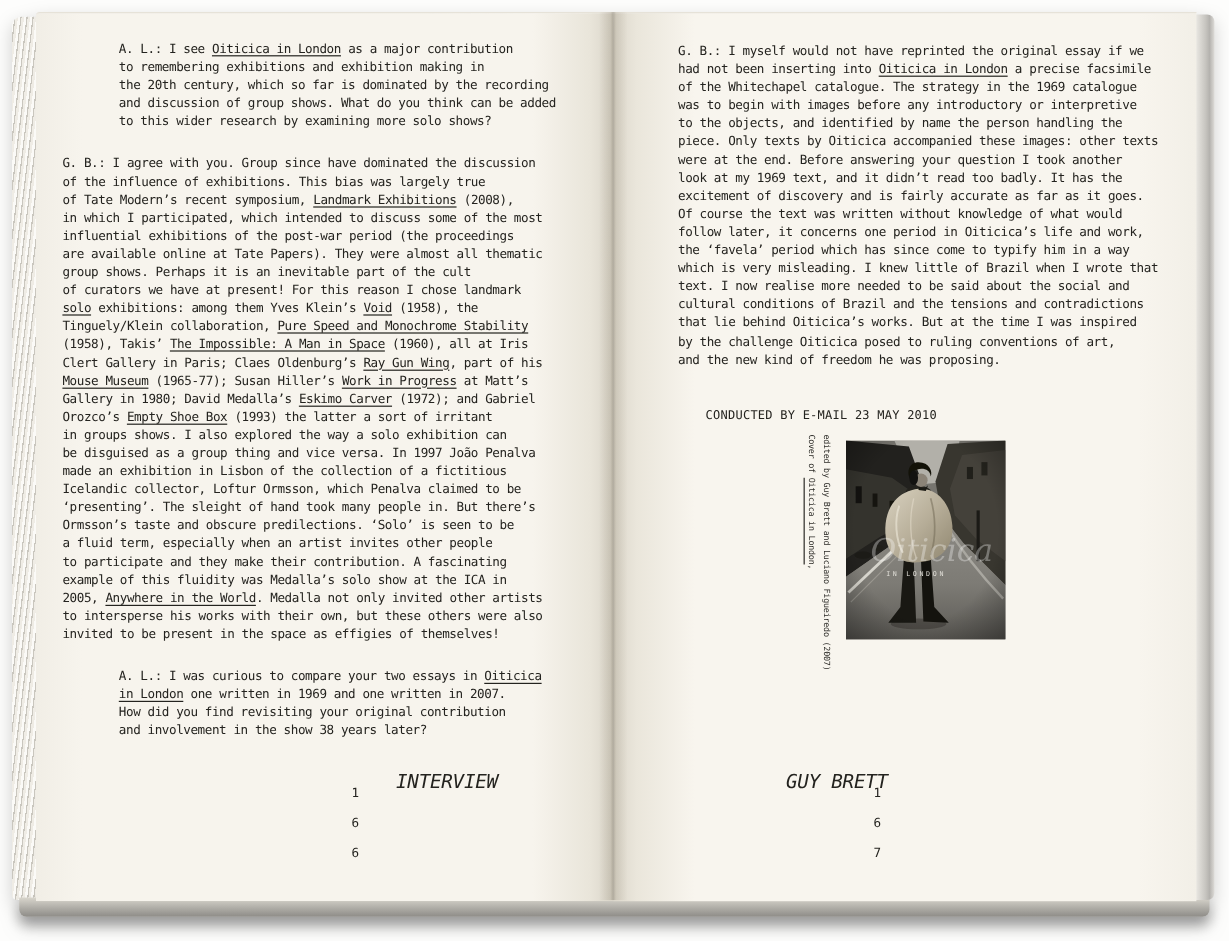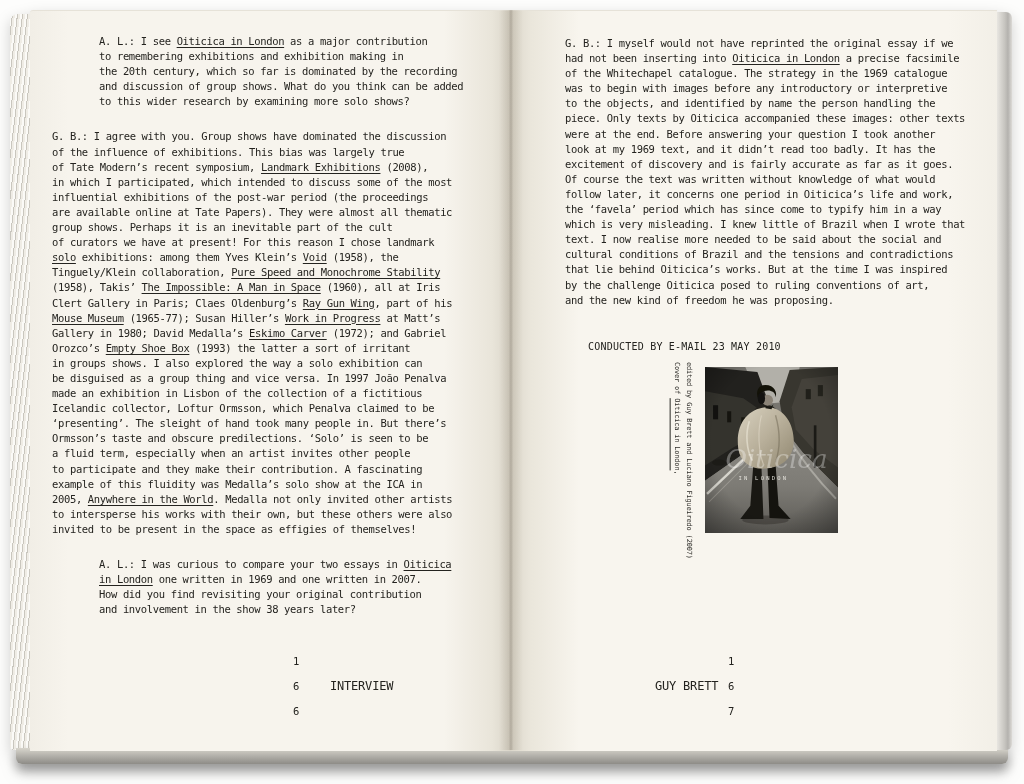--- a/index.html
+++ b/index.html
@@ -38,21 +38,21 @@
   .para.indent{margin-left:47px;}
   .u{text-decoration:underline;text-underline-offset:2px;}
   .text-left{left:42px;top:26px;width:416px;}
   .text-right{left:555px;top:28px;width:424px;}
   .conducted{position:absolute;left:537px;top:333px;font-size:10px;letter-spacing:0.2px;white-space:pre;margin-left:41px;}
   
   .digits{position:absolute;font-size:10.5px;width:14px;}
   .digits div{line-height:25px;height:25px;}
   .digits-left{left:283px;top:641px;}
   .digits-right{left:718px;top:641px;}
-  .footer-label{position:absolute;top:671px;font-size:12px;letter-spacing:-0.2px;white-space:pre;}
+  .footer-label{position:absolute;top:634px;font-size:16px;letter-spacing:-0.2px;white-space:pre;font-style:italic;}
   .label-interview{left:320px;}
   .label-guybrett{left:645px;}
   
   .caption{position:absolute;left:660px;top:354px;height:210px;
     writing-mode:vertical-lr;font-size:7px;letter-spacing:-0.2px;color:#2b2a26;}
   .caption .t-line{line-height:12.5px;white-space:pre;min-height:0;}
   .photo{position:absolute;left:695px;top:359px;width:133px;height:166px;}
   .photo svg{display:block;width:100%;height:100%;}
 </style>
 </head>
@@ -69,21 +69,21 @@
 
   <div class="textcol text-left">
     <div class="para indent">
         <div class="t-line">A. L.: I see <span class="u">Oiticica in London</span> as a major contribution</div>
         <div class="t-line">to remembering exhibitions and exhibition making in</div>
         <div class="t-line">the 20th century, which so far is dominated by the recording</div>
         <div class="t-line">and discussion of group shows. What do you think can be added</div>
         <div class="t-line">to this wider research by examining more solo shows?</div>
       </div>
     <div class="para">
-        <div class="t-line">G. B.: I agree with you. Group shows have dominated the discussion</div>
+        <div class="t-line">G. B.: I agree with you. Group since have dominated the discussion</div>
         <div class="t-line">of the influence of exhibitions. This bias was largely true</div>
         <div class="t-line">of Tate Modern’s recent symposium, <span class="u">Landmark Exhibitions</span> (2008),</div>
         <div class="t-line">in which I participated, which intended to discuss some of the most</div>
         <div class="t-line">influential exhibitions of the post-war period (the proceedings</div>
         <div class="t-line">are available online at Tate Papers). They were almost all thematic</div>
         <div class="t-line">group shows. Perhaps it is an inevitable part of the cult</div>
         <div class="t-line">of curators we have at present! For this reason I chose landmark</div>
         <div class="t-line"><span class="u">solo</span> exhibitions: among them Yves Klein’s <span class="u">Void</span> (1958), the</div>
         <div class="t-line">Tinguely/Klein collaboration, <span class="u">Pure Speed and Monochrome Stability</span></div>
         <div class="t-line">(1958), Takis’ <span class="u">The Impossible: A Man in Space</span> (1960), all at Iris</div>

